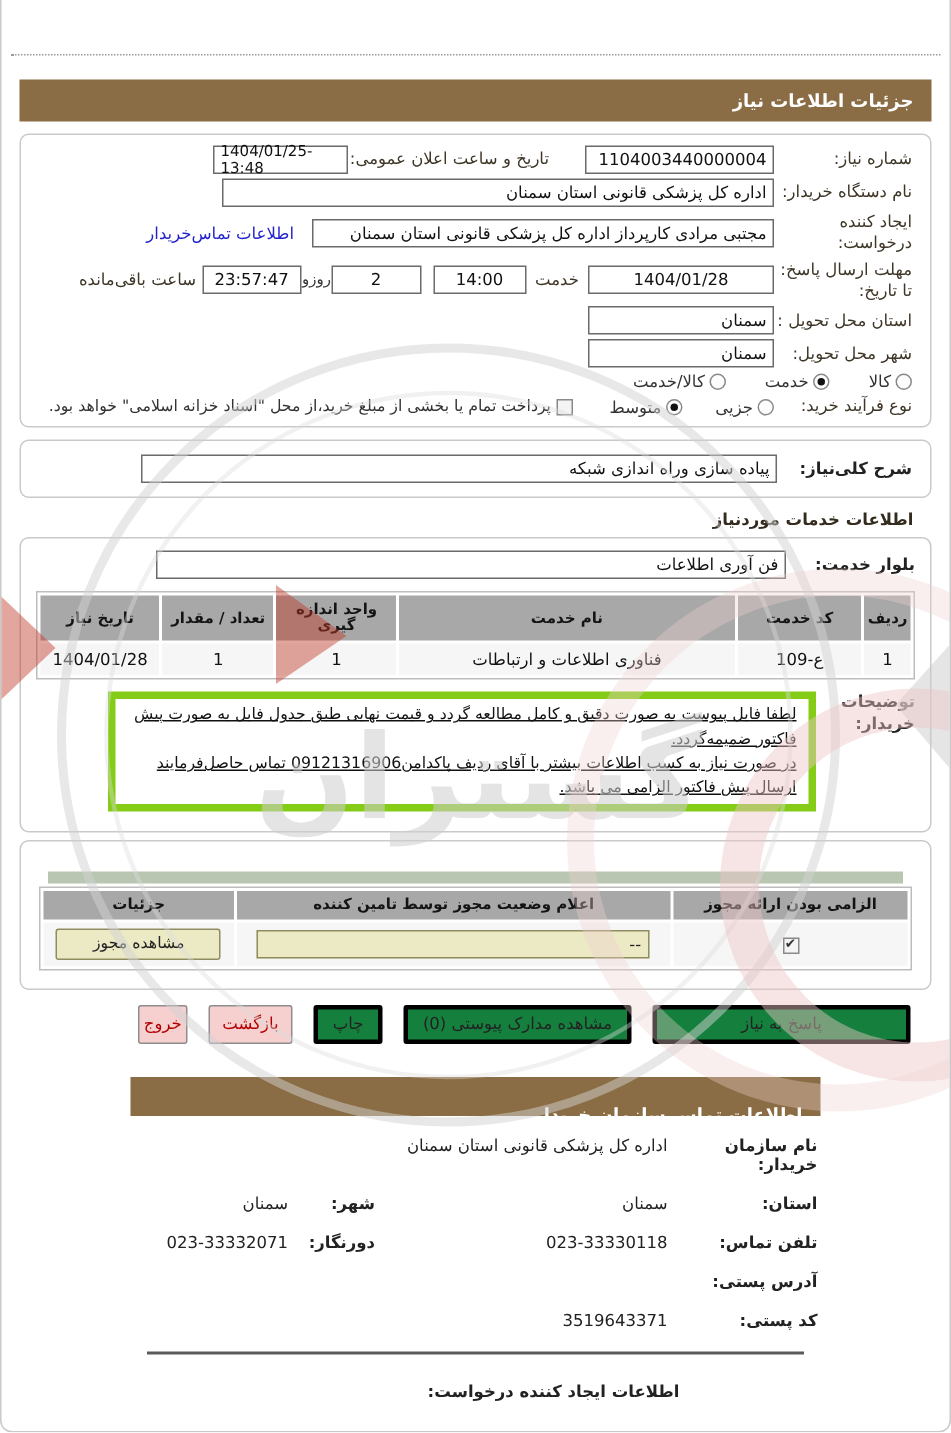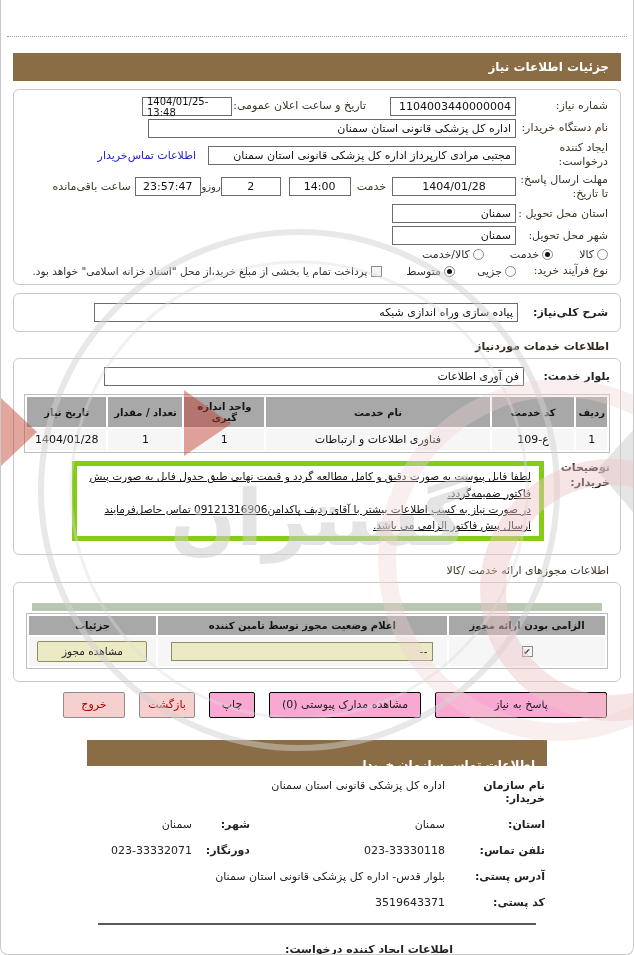--- a/index.html
+++ b/index.html
@@ -43,26 +43,26 @@
   table.grid { border-collapse:separate; border-spacing:2px; margin:0 auto; border:1px solid #bdbdbd; background:#fff; }
   table.grid th { background:#a8a8a8; color:#141414; font-size:10px; font-weight:bold; padding:4px 2px; }
   table.grid td { background:#f6f6f6; font-size:11px; color:#111; text-align:center; padding:4px 2px; }
   .notesbox { border:5px solid #84cc16; width:472px; font-size:10.5px; line-height:1.55; padding:2px 8px;
               color:#111; text-align:right;text-decoration:underline; }
   .greenband { height:8px; background:#b9c6b2; margin:0 6px 2px; }
   .yellowfld { background:#ece9c5; border:1px solid #8f8c60; height:19px; font-size:11px; padding:1px 5px;
                display:flex; align-items:center; width:262px; margin:0 auto; color:#222; }
   .btn { height:26px; display:flex; align-items:center; justify-content:center; border-radius:2px;
          font-size:11px; flex-shrink:0; cursor:pointer; }
-  .btn.green { background:#f9a8d4; border:1px solid #000000; color:#222; }
+  .btn.green { background:#15803d; border:3px solid #000000; color:#222; }
   .btn.pink  { background:#f6cfcf; border:1px solid #8d8d8d; color:#b10000; }
   .btn.beige { background:#ece9c5; border:1px solid #8f8c60; color:#222; height:21px; font-size:10.5px;
                padding:0 2px; margin:0 auto; width:110px; }
   .btnrow { display:flex; gap:14px; margin:10px 26px 0; }
-  .bw1{width:172px}.bw2{width:152px}.bw3{width:46px}.bw4{width:56px}.bw5{width:62px}
+  .bw1{width:172px}.bw2{width:152px}.bw3{width:46px}.bw4{width:56px}.bw5{width:33px}
   .crow { display:flex; font-size:11px; color:#222; padding-right:88px; margin-top:13px; align-items:baseline; }
   .clabel { font-weight:bold; width:100px; flex-shrink:0; }
   .cvalue { width:195px; flex-shrink:0; }
   .clabel2 { font-weight:bold; width:58px; flex-shrink:0; }
   .cvalue2 { width:110px; flex-shrink:0; }
   .num { direction:ltr; text-align:right; }
   .hdivider { border-top:2px solid #5a5a5a; margin:14px 97px 0; }
   .rtitle { font-size:11px; font-weight:bold; color:#222; padding-right:180px; margin-top:18px; }
 </style>
 </head>
@@ -190,21 +190,20 @@
       <div class="frow" style="margin-top:8px; align-items:flex-start;">
         <div class="lbl b" style="width:66px">توضیحات خریدار:</div>
         <div class="notesbox">
           <div>لطفا فایل پیوست به صورت دقیق و کامل مطالعه گردد و قیمت نهایی طبق جدول فایل به صورت پیش فاکتور  ضمیمه‌گردد.</div>
           <div>در صورت نیاز به کسب اطلاعات بیشتر با آقای ردیف پاکدامن09121316906 تماس حاصل‌فرمایند</div>
           <div>ارسال پیش فاکتور الزامی می باشد.</div>
         </div>
       </div>
     </div>
 
-    <div class="sect-title2">اطلاعات  مجوزهای ارائه خدمت /کالا</div>
 
     <div class="panel pD" style="margin-top:5px">
       <div class="greenband"></div>
       <table class="grid" style="width:100%">
         <colgroup>
             <col style="width:150px">
             <col style="width:278px">
             <col style="width:122px">
           </colgroup>
         <tbody>
@@ -251,21 +250,20 @@
       <div class="cvalue2">سمنان</div>
     </div>
     <div class="crow">
       <div class="clabel">تلفن تماس:</div>
       <div class="cvalue num" style="text-align:right">023-33330118</div>
       <div class="clabel2">دورنگار:</div>
       <div class="cvalue2 num" style="text-align:right">023-33332071</div>
     </div>
     <div class="crow">
       <div class="clabel">آدرس پستی:</div>
-      <div class="cvalue" style="width:280px">بلوار قدس- اداره کل پزشکی قانونی استان سمنان</div>
     </div>
     <div class="crow">
       <div class="clabel">کد پستی:</div>
       <div class="cvalue num" style="text-align:right">3519643371</div>
     </div>
 
     <div class="hdivider"></div>
 
     <div class="rtitle">اطلاعات ایجاد کننده درخواست:</div>
 

